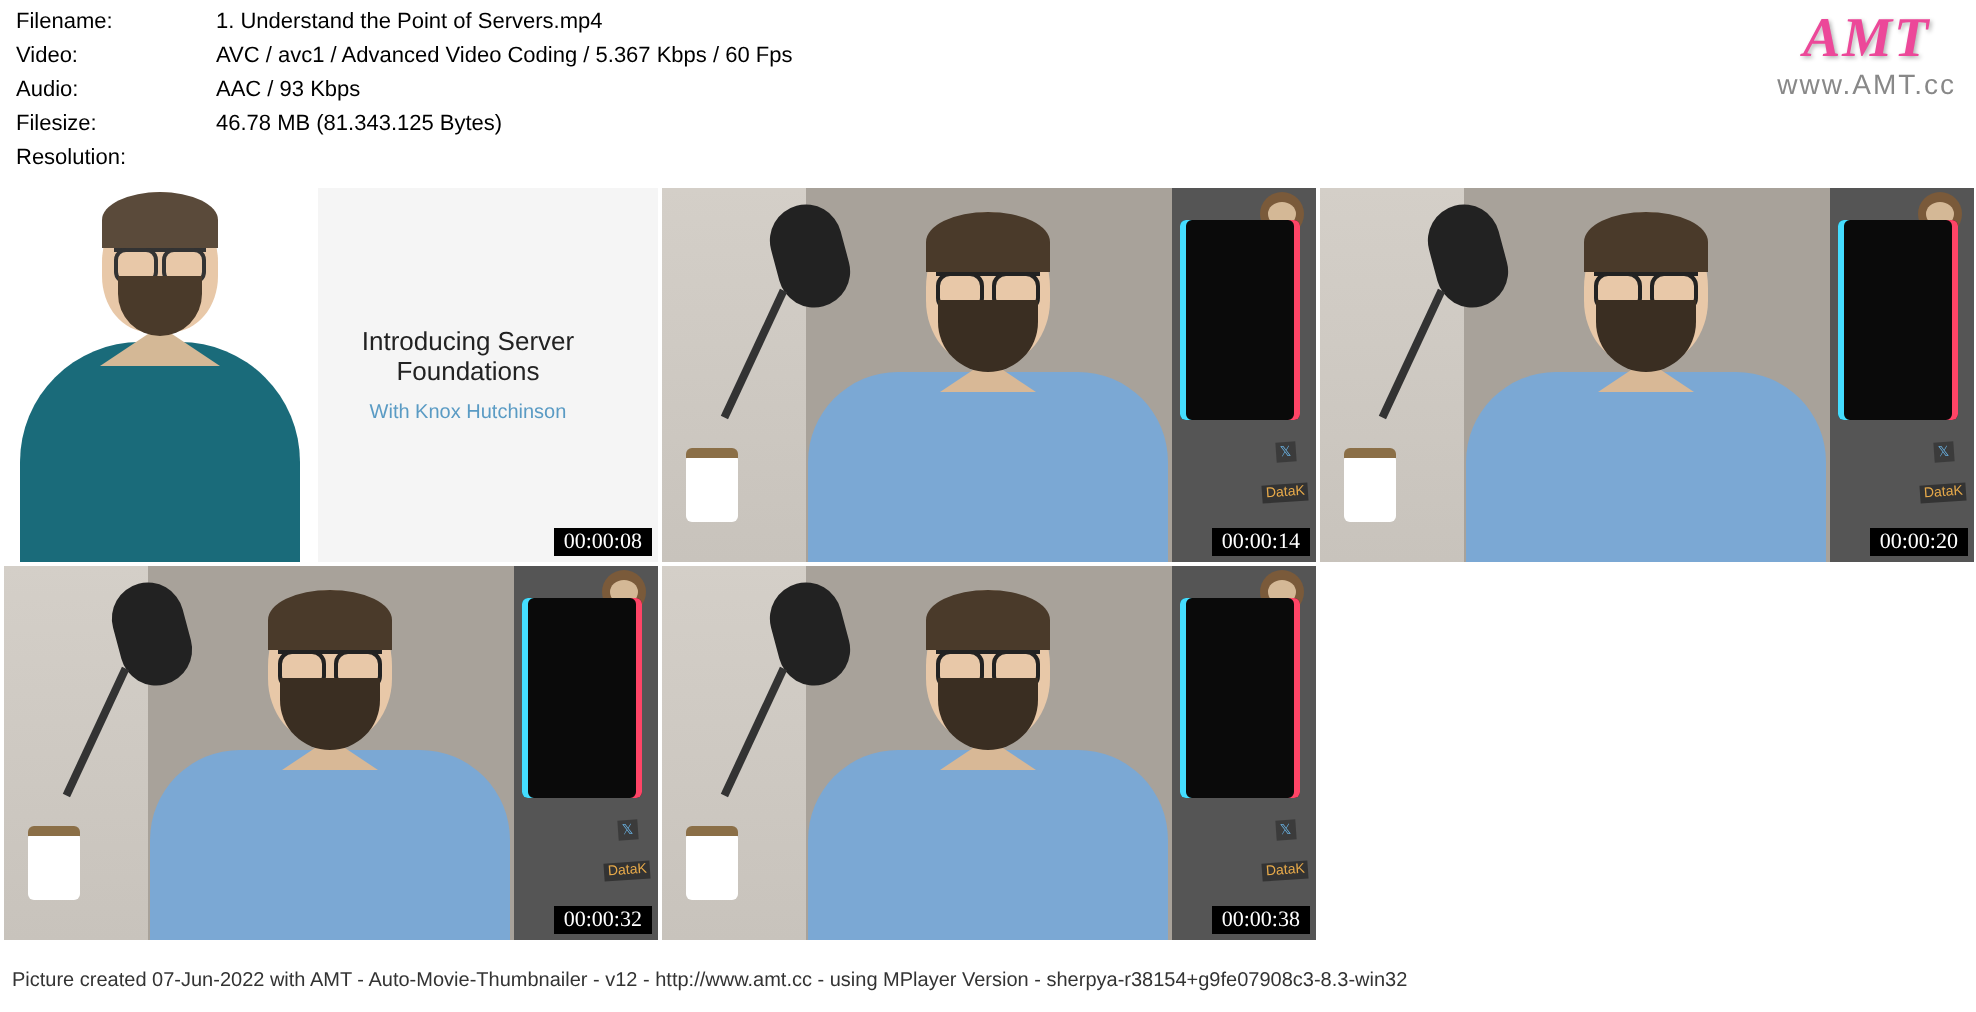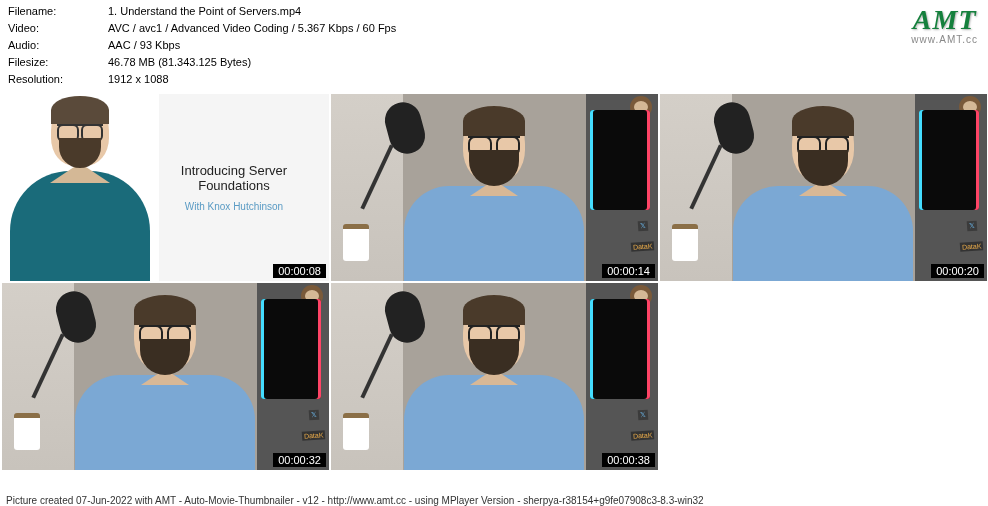--- a/index.html
+++ b/index.html
@@ -4,30 +4,30 @@
 <style>
 * { margin: 0; padding: 0; box-sizing: border-box; }
 body { width: 988px; height: 506px; background: #fff; font-family: Arial, sans-serif; overflow: hidden; position: relative; }
 
 .info-section { padding: 3px 8px 6px 8px; background: #fff; position: relative; }
 .info-row { display: flex; font-size: 11px; line-height: 17px; color: #000; }
 .info-label { width: 100px; }
 .info-value { flex: 1; }
 
 .logo { position: absolute; top: 4px; right: 10px; text-align: center; }
-.logo-main { font-size: 28px; font-weight: bold; font-style: italic; color: #15803d; letter-spacing: 1px; text-shadow: 1px 1px 2px rgba(0,0,0,0.3); font-family: Georgia, serif; }
-.logo-sub { font-size: 10px; color: #888; letter-spacing: 1px; margin-top: -2px; }
+.logo-main { font-size: 28px; font-weight: bold; font-style: italic; color: #ec4899; letter-spacing: 1px; text-shadow: 1px 1px 2px rgba(0,0,0,0.3); font-family: Georgia, serif; }
+.logo-sub { font-size: 14px; color: #888; letter-spacing: 1px; margin-top: -2px; }
 
 .grid { display: grid; grid-template-columns: repeat(4, 1fr); gap: 2px; padding: 0 2px; }
 
 .thumb { position: relative; width: 327px; height: 187px; background: #8a8580; overflow: hidden; }
 .thumb-1 { background: linear-gradient(to right, #fff 48%, #f5f5f5 48%); display: flex; align-items: center; }
 .thumb-scene { background: #888; display: flex; }
 
-.timestamp { position: absolute; bottom: 3px; right: 3px; background: #000; color: #fff; font-size: 11px; padding: 1px 5px; font-family: Liberation Sans, sans-serif; }
+.timestamp { position: absolute; bottom: 3px; right: 3px; background: #000; color: #fff; font-size: 11px; padding: 1px 5px; font-family: Liberation Serif, serif; }
 
 .person-1 { width: 48%; height: 100%; position: relative; display: flex; justify-content: center; align-items: flex-end; }
 .torso-1 { width: 140px; height: 110px; background: #1a6b7a; border-radius: 60px 60px 0 0; position: relative; }
 .torso-1::before { content: ''; position: absolute; top: -8px; left: 50%; transform: translateX(-50%); width: 0; height: 0; border-left: 30px solid transparent; border-right: 30px solid transparent; border-bottom: 20px solid #d4b896; }
 .head-1 { width: 58px; height: 70px; background: #e8c8a8; border-radius: 50% 50% 40% 40%; position: absolute; top: -75px; left: 50%; transform: translateX(-50%); }
 .hair-1 { position: absolute; top: 0; left: 0; right: 0; height: 28px; background: #5a4a3a; border-radius: 50% 50% 0 0; }
 .beard-1 { position: absolute; bottom: -2px; left: 8px; right: 8px; height: 30px; background: #4a3a2a; border-radius: 0 0 40px 40px; }
 .glasses-1 { position: absolute; top: 28px; left: 6px; right: 6px; height: 12px; border-top: 2px solid #333; }
 .glasses-1::before, .glasses-1::after { content: ''; position: absolute; top: -2px; width: 18px; height: 14px; border: 2px solid #333; border-radius: 6px; }
 .glasses-1::before { left: 0; }
@@ -56,21 +56,21 @@
 .glasses-2::before { left: 0; }
 .glasses-2::after { right: 0; }
 
 .scene-right { width: 22%; height: 100%; background: #555; position: relative; }
 .monitor { position: absolute; top: 16px; left: 4px; width: 60px; height: 100px; background: #0a0a0a; border-radius: 3px; box-shadow: inset -3px 0 0 #ff4466, inset 3px 0 0 #44ddff; }
 .label-tag { position: absolute; bottom: 30px; right: 4px; font-size: 7px; color: #e6a94a; background: rgba(0,0,0,0.4); padding: 1px 2px; transform: rotate(-4deg); }
 .label-tag2 { position: absolute; bottom: 50px; right: 10px; font-size: 7px; color: #6ab4e6; background: rgba(0,0,0,0.3); padding: 1px 2px; transform: rotate(-4deg); }
 .monkey { position: absolute; top: 2px; right: 6px; width: 22px; height: 22px; background: #7a5a3a; border-radius: 50%; }
 .monkey::before { content: ''; position: absolute; top: 5px; left: 4px; width: 14px; height: 12px; background: #d4b896; border-radius: 50%; }
 
-.footer { position: absolute; bottom: 0; left: 0; right: 0; font-size: 10px; color: #333; padding: 2px 6px 0 6px; background: #fff; }
+.footer { position: absolute; bottom: 0; left: 0; right: 0; font-size: 10px; color: #333; padding: 2px 6px 10px 6px; background: #fff; }
 </style>
 </head>
 <body>
 
 <div class="info-section">
   <div class="info-row">
     <div class="info-label">Filename:</div>
     <div class="info-value">1. Understand the Point of Servers.mp4</div>
   </div>
   <div class="info-row">
@@ -80,21 +80,20 @@
   <div class="info-row">
     <div class="info-label">Audio:</div>
     <div class="info-value">AAC / 93 Kbps</div>
   </div>
   <div class="info-row">
     <div class="info-label">Filesize:</div>
     <div class="info-value">46.78 MB (81.343.125 Bytes)</div>
   </div>
   <div class="info-row">
     <div class="info-label">Resolution:</div>
-    <div class="info-value">1912 x 1088</div>
   </div>
   <div class="logo">
     <div class="logo-main">AMT</div>
     <div class="logo-sub">www.AMT.cc</div>
   </div>
 </div>
 
 <div class="grid">
 
   <div class="thumb thumb-1">

